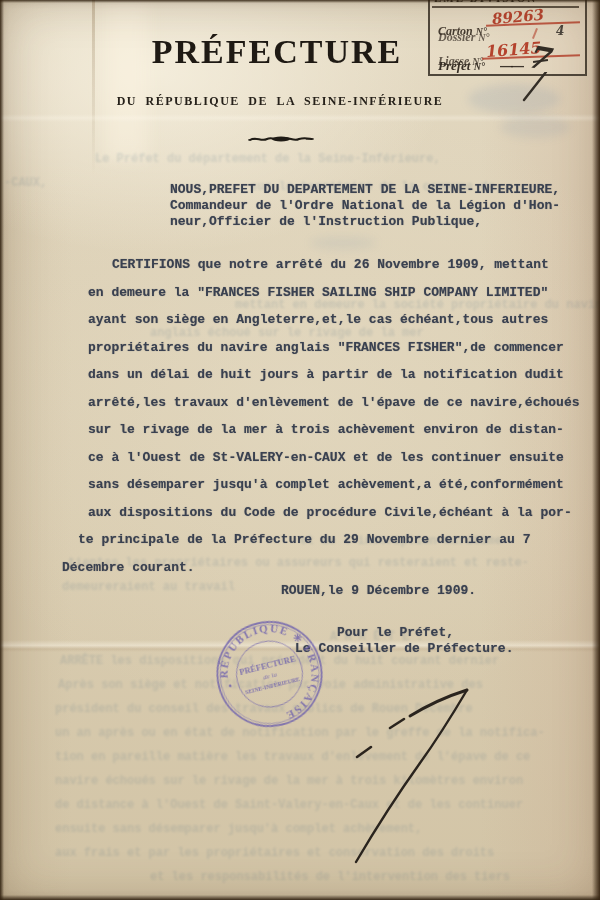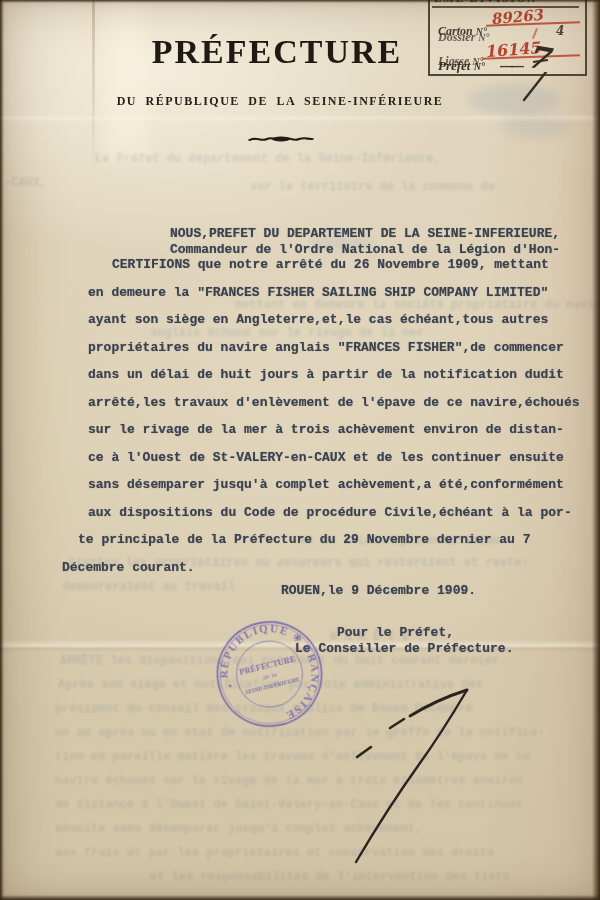--- a/index.html
+++ b/index.html
@@ -40,21 +40,21 @@
   .typed{font-family:"Liberation Mono","DejaVu Sans Mono",monospace;
     font-size:13px;font-weight:700;color:#3a4150;
     text-shadow:0 0 1px rgba(58,65,80,.55);white-space:nowrap;}
   .letterhead-title{position:absolute;left:0;top:33px;width:554px;text-align:center;
     font-family:"Liberation Serif","DejaVu Serif",serif;font-weight:700;
     font-size:34px;letter-spacing:2px;color:#1f1a14;}
   .letterhead-subtitle{position:absolute;left:0;top:94px;width:560px;text-align:center;
     font-family:"Liberation Serif","DejaVu Serif",serif;font-weight:700;
     font-size:12px;letter-spacing:1.5px;word-spacing:4px;color:#26211a;}
   .ornament{position:absolute;left:248px;top:132px;}
-  .salutation{position:absolute;left:170px;top:182px;line-height:15.8px;margin-top:44px;}
+  .salutation{position:absolute;left:170px;top:182px;line-height:15.8px;}
   .body-par{position:absolute;left:62px;top:251px;line-height:27.5px;}
   .tline{padding-left:26px;}
   .tline:nth-child(1){padding-left:50px;}
   .tline:nth-child(11){padding-left:16px;}
   .tline:nth-child(12){padding-left:0;}
   .dateline{position:absolute;left:281px;top:583px;}
   .closing{position:absolute;left:295px;top:625px;line-height:15.5px;}
   .closing .c1{padding-left:42px;}
   
   .archive-box{position:absolute;left:428px;top:-14px;width:155px;height:86px;
@@ -123,20 +123,21 @@
     <svg width="66" height="14" viewBox="0 0 66 14">
       <path d="M2,8 C8,4 13,10 19,7 C25,4 29,10 35,7 C41,4 45,10 51,7 C57,5 62,7 64,7" fill="none" stroke="#201c16" stroke-width="2" stroke-linecap="round"></path>
       <ellipse cx="33" cy="7" rx="9" ry="2.6" fill="#201c16"></ellipse>
       <path d="M0,8 L8,7 M58,7 L66,7" stroke="#201c16" stroke-width="1.2"></path>
     </svg>
   </div>
 
   <div class="salutation typed">
     <div>NOUS,PREFET DU DEPARTEMENT DE LA SEINE-INFERIEURE,</div>
     <div>Commandeur de l'Ordre National de la Légion d'Hon-</div>
+    <div>neur,Officier de l'Instruction Publique,</div>
   </div>
 
   <div class="body-par typed">
     <div class="tline">CERTIFIONS que notre arrêté du 26 Novembre 1909, mettant</div>
     <div class="tline">en demeure  la "FRANCES FISHER SAILING SHIP COMPANY LIMITED"</div>
     <div class="tline">ayant son siège en Angleterre,et,le cas échéant,tous autres</div>
     <div class="tline">propriétaires du navire anglais "FRANCES FISHER",de commencer</div>
     <div class="tline">dans un délai de huit jours à partir de la notification dudit</div>
     <div class="tline">arrêté,les travaux d'enlèvement de l'épave de ce navire,échoués</div>
     <div class="tline">sur le rivage de la mer à trois achèvement environ de distan-</div>

